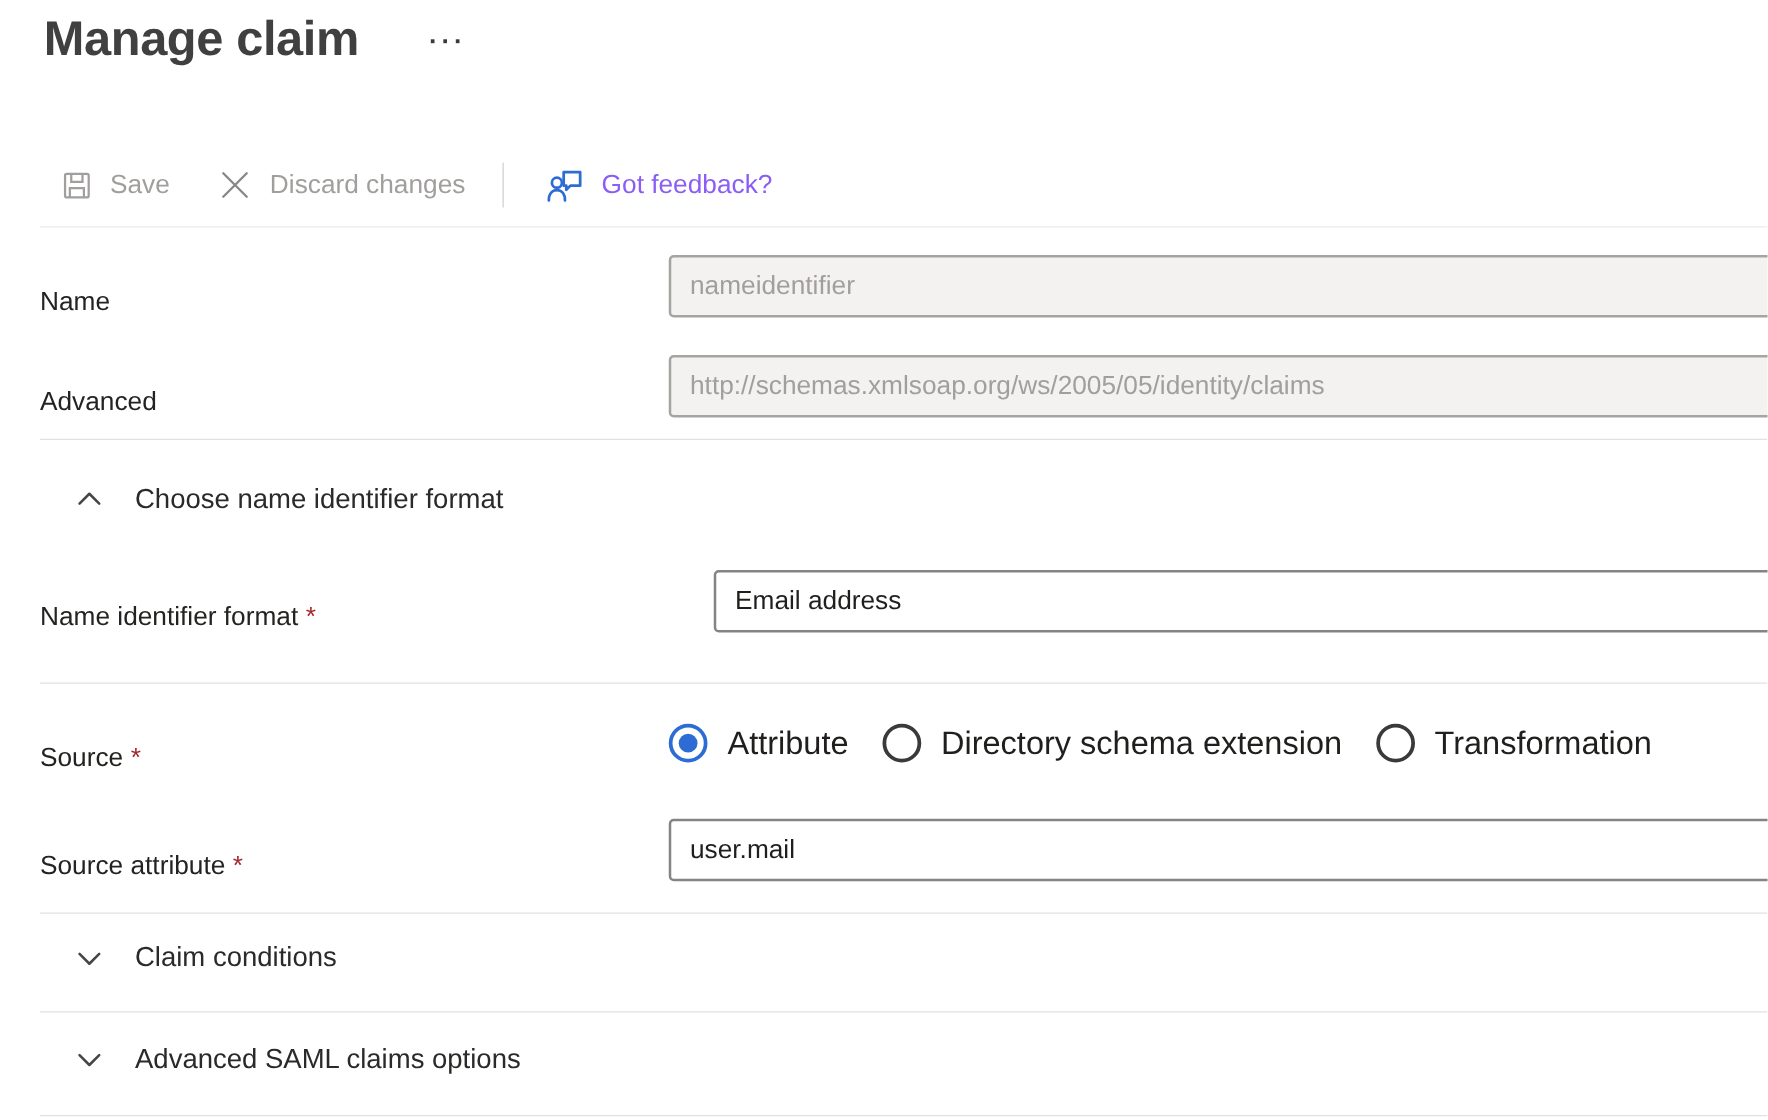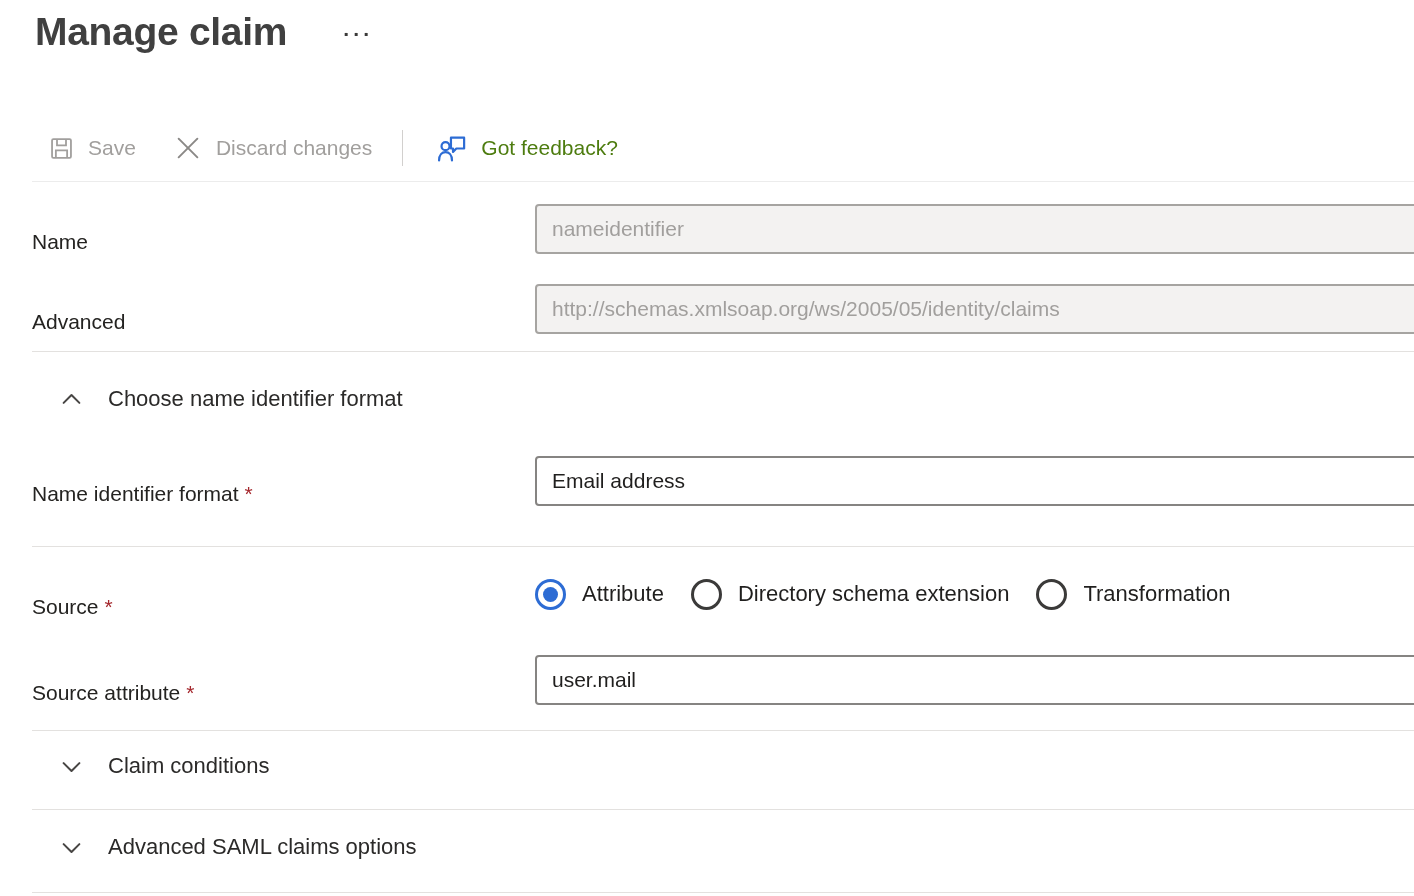--- a/index.html
+++ b/index.html
@@ -11,21 +11,21 @@
   .hdr { padding-top:8px; padding-left:3px; display:flex; align-items:center; }
   .hdr h1 { font-size:39px; font-weight:700; color:#404040; letter-spacing:-0.3px; line-height:48px; }
   .ellipsis { margin-left:56px; font-size:21px; font-weight:700; color:#3b3a39;
     letter-spacing:3px; cursor:pointer; padding-top:4px; }
 
   
   .toolbar { margin-top:70px; height:44px; display:flex; align-items:center; padding-left:16px; }
   .tb-item { display:flex; align-items:center; gap:13px; background:none; border:none;
     font-family:inherit; font-size:21px; cursor:pointer; padding:0;justify-content:flex-end; }
   .tb-item.dis span.lbl { color:#a19f9d; }
-  .tb-item .lbl { color:#4d7c0f; white-space:nowrap; }
+  .tb-item .lbl { color:#8b5cf6; white-space:nowrap; }
   .tb-gap { width:37px; }
   .tb-divider { width:1px; height:36px; background:#d2d0ce; margin:0 34px 0 30px; }
   .icn { display:inline-flex; align-items:center; justify-content:center; }
 
   hr.sep { border:none; border-top:1px solid #e3e1df; width:100%; }
   hr.sep.tb { margin-top:11px; border-top-color:#ececec; }
 
   
   .row { display:flex; align-items:flex-end; }
   .row-label { width:503px; flex:none; font-size:21px; color:#242321; padding-top:12px; }
@@ -37,33 +37,33 @@
   .fld.white { background:#fff; border:2px solid #868482; color:#201f1e; }
   div.fld { line-height:46px; cursor:pointer; overflow:hidden; white-space:nowrap; }
 
   
   .section-header { display:flex; align-items:flex-start; gap:23px; padding-left:26px; cursor:pointer; }
   .section-header .stitle { font-size:22px; color:#2b2a29; }
 
   
   .radio-group { display:flex; align-items:center; height:50px; gap:27px; padding-top:0; }
   .radio-opt { display:flex; align-items:center; gap:16px; cursor:pointer; }
-  .radio-opt .rlabel { font-size:22px; color:#201f1e; white-space:nowrap; }
+  .radio-opt .rlabel { font-size:26px; color:#201f1e; white-space:nowrap; }
   .radio { width:31px; height:31px; border-radius:50%; flex:none; position:relative; }
   .radio.sel { border:3px solid #2d6cd4; }
   .radio.sel::after { content:""; position:absolute; left:50%; top:50%; width:15px; height:15px;
     margin:-7.5px 0 0 -7.5px; border-radius:50%; background:#2d6cd4; }
   .radio.unsel { border:3px solid #3b3a39; }
 
   
   .m-name   { margin-top:22px; }
   .m-ns     { margin-top:30px; }
   .m-sep2   { margin-top:17px; }
   .m-sec1   { margin-top:34px; height:34px; }
-  .m-fmt    { margin-top:36px; }
+  .m-fmt    { margin-top:36px;gap:36px; }
   .m-sep3   { margin-top:40px; }
   .m-src    { margin-top:22px; }
   .m-srcatt { margin-top:36px; }
   .m-sep4   { margin-top:25px; }
   .m-cc     { margin-top:22px; height:34px; }
   .m-sep5   { margin-top:22px; }
   .m-adv    { margin-top:24px; height:34px; }
   .m-sep6   { margin-top:24px; }
 </style>
 </head>

